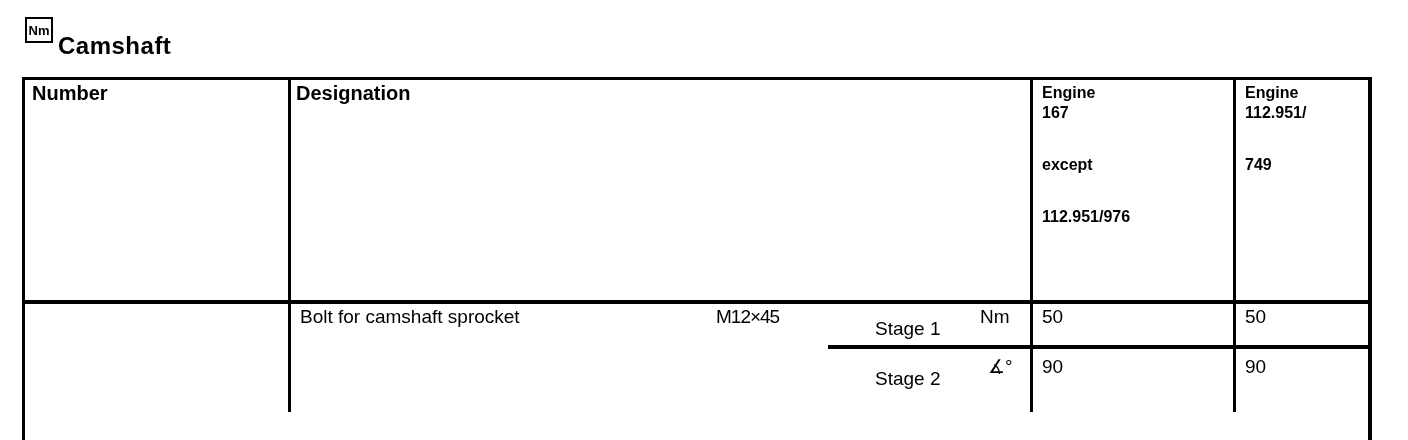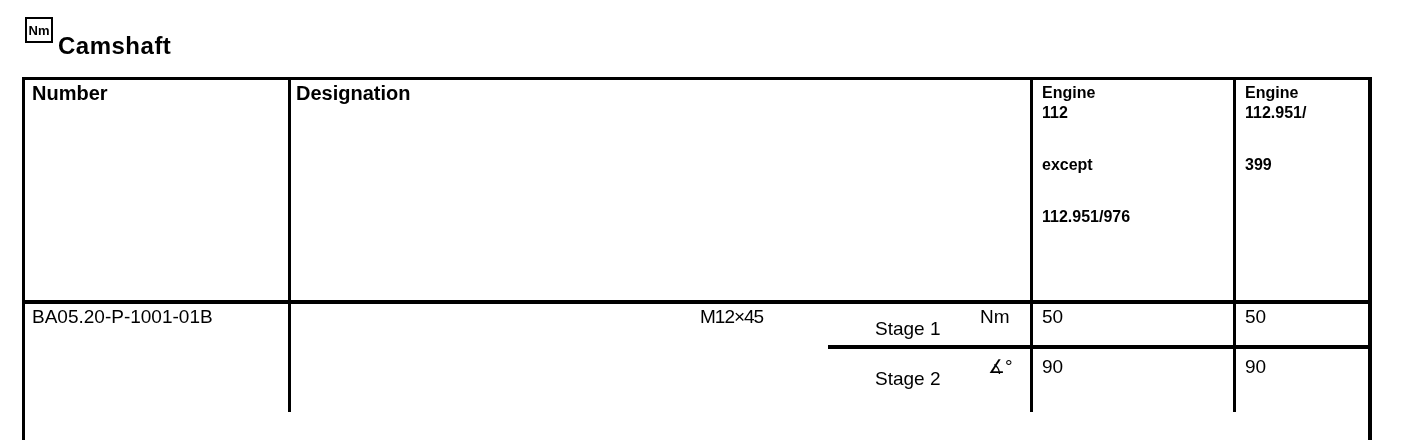--- a/index.html
+++ b/index.html
@@ -75,21 +75,21 @@
     white-space: nowrap;
   }
   .hdr {
     font-weight: bold;
     font-size: 20px;
   }
   .engine-block { line-height: 20px; }
   .engine-block .eline { white-space: nowrap; font-weight: bold; font-size: 16px; }
   .engine-block .gap { margin-top: 32px; }
 
-  .size-val { letter-spacing: -1px; }
+  .size-val { letter-spacing: -1px; margin-left: 16px; }
 </style>
 </head>
 <body>
 
 <div class="nm-box">
   <span>Nm</span>
 </div>
 <div class="page-title">Camshaft</div>
 
 <div class="spec-table">
@@ -99,32 +99,32 @@
     <div class="vline v2"></div>
     <div class="vline v3"></div>
     <div class="hline-header"></div>
     <div class="hline-stage"></div>
 
     <div class="txt hdr" style="left:7px; top:3px;">Number</div>
     <div class="txt hdr" style="left:271px; top:3px;">Designation</div>
 
     <div class="txt engine-block" style="left:1017px; top:3px;">
       <div class="eline">Engine</div>
-      <div class="eline">112</div>
+      <div class="eline">167</div>
       <div class="eline gap">except</div>
       <div class="eline gap">112.951/976</div>
     </div>
 
     <div class="txt engine-block" style="left:1220px; top:3px;">
       <div class="eline">Engine</div>
       <div class="eline">112.951/</div>
-      <div class="eline gap">399</div>
+      <div class="eline gap">749</div>
     </div>
 
-    <div class="txt" style="left:7px; top:226px;">BA05.20-P-1001-01B</div>
+    <div class="txt" style="left:275px; top:226px;">Bolt for camshaft sprocket</div>
     <div class="txt size-val" style="left:675px; top:226px;">M12×45</div>
     <div class="txt" style="left:850px; top:210px;margin-top:28px;">Stage 1</div>
     <div class="txt" style="left:955px; top:226px;">Nm</div>
     <div class="txt" style="left:1017px; top:226px;">50</div>
     <div class="txt" style="left:1220px; top:226px;">50</div>
 
     <div class="txt" style="left:850px; top:276px;margin-top:12px;">Stage 2</div>
     <div class="txt" style="left:963px; top:276px;">∡°</div>
     <div class="txt" style="left:1017px; top:276px;">90</div>
     <div class="txt" style="left:1220px; top:276px;">90</div>

